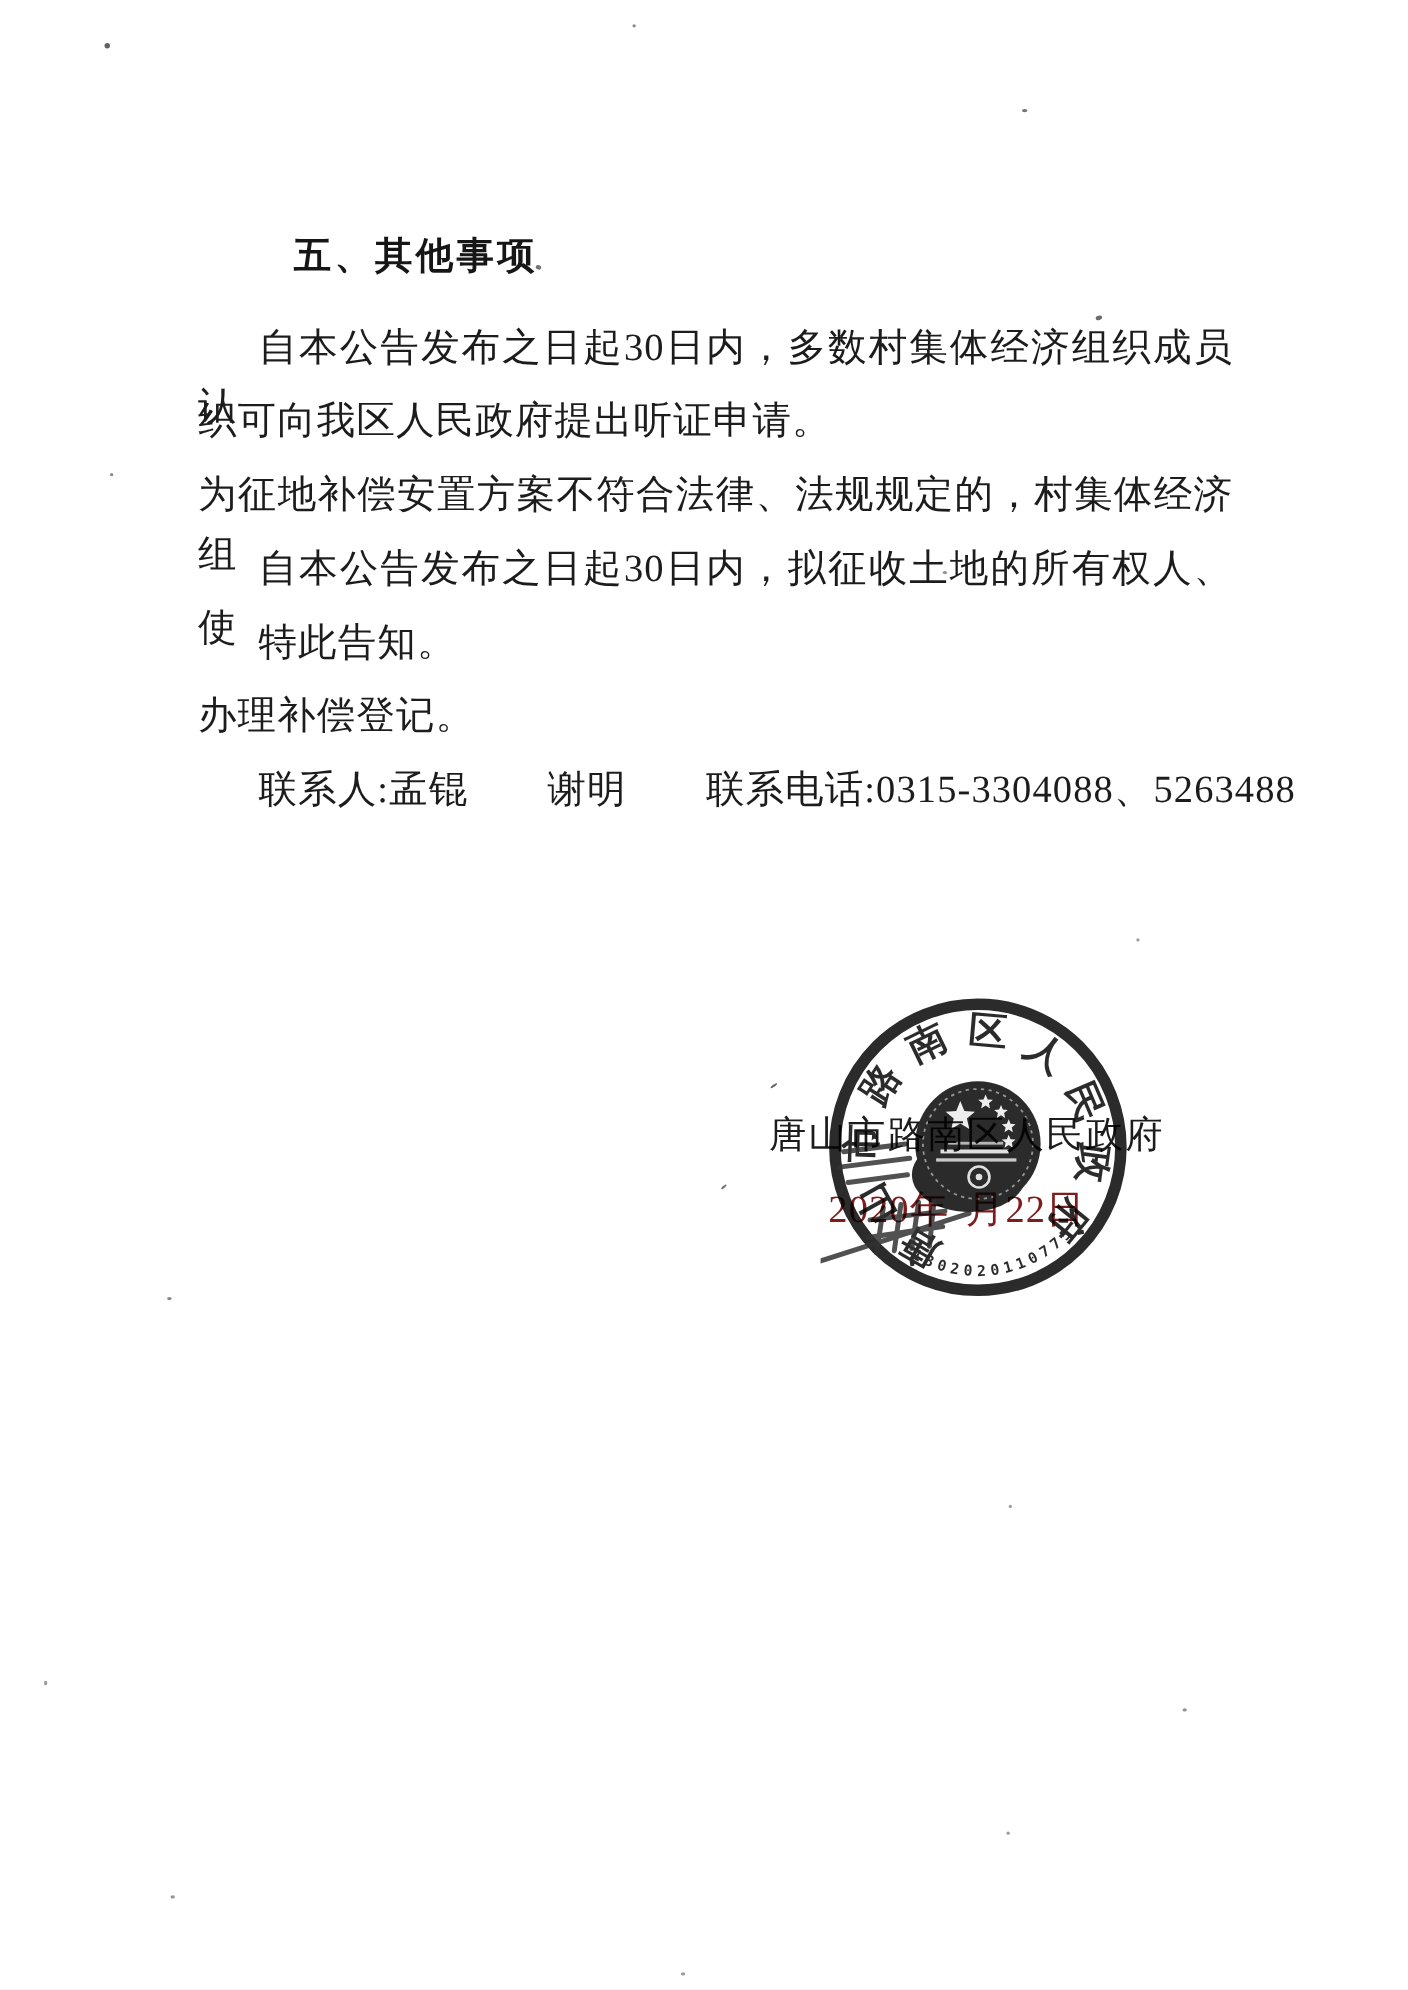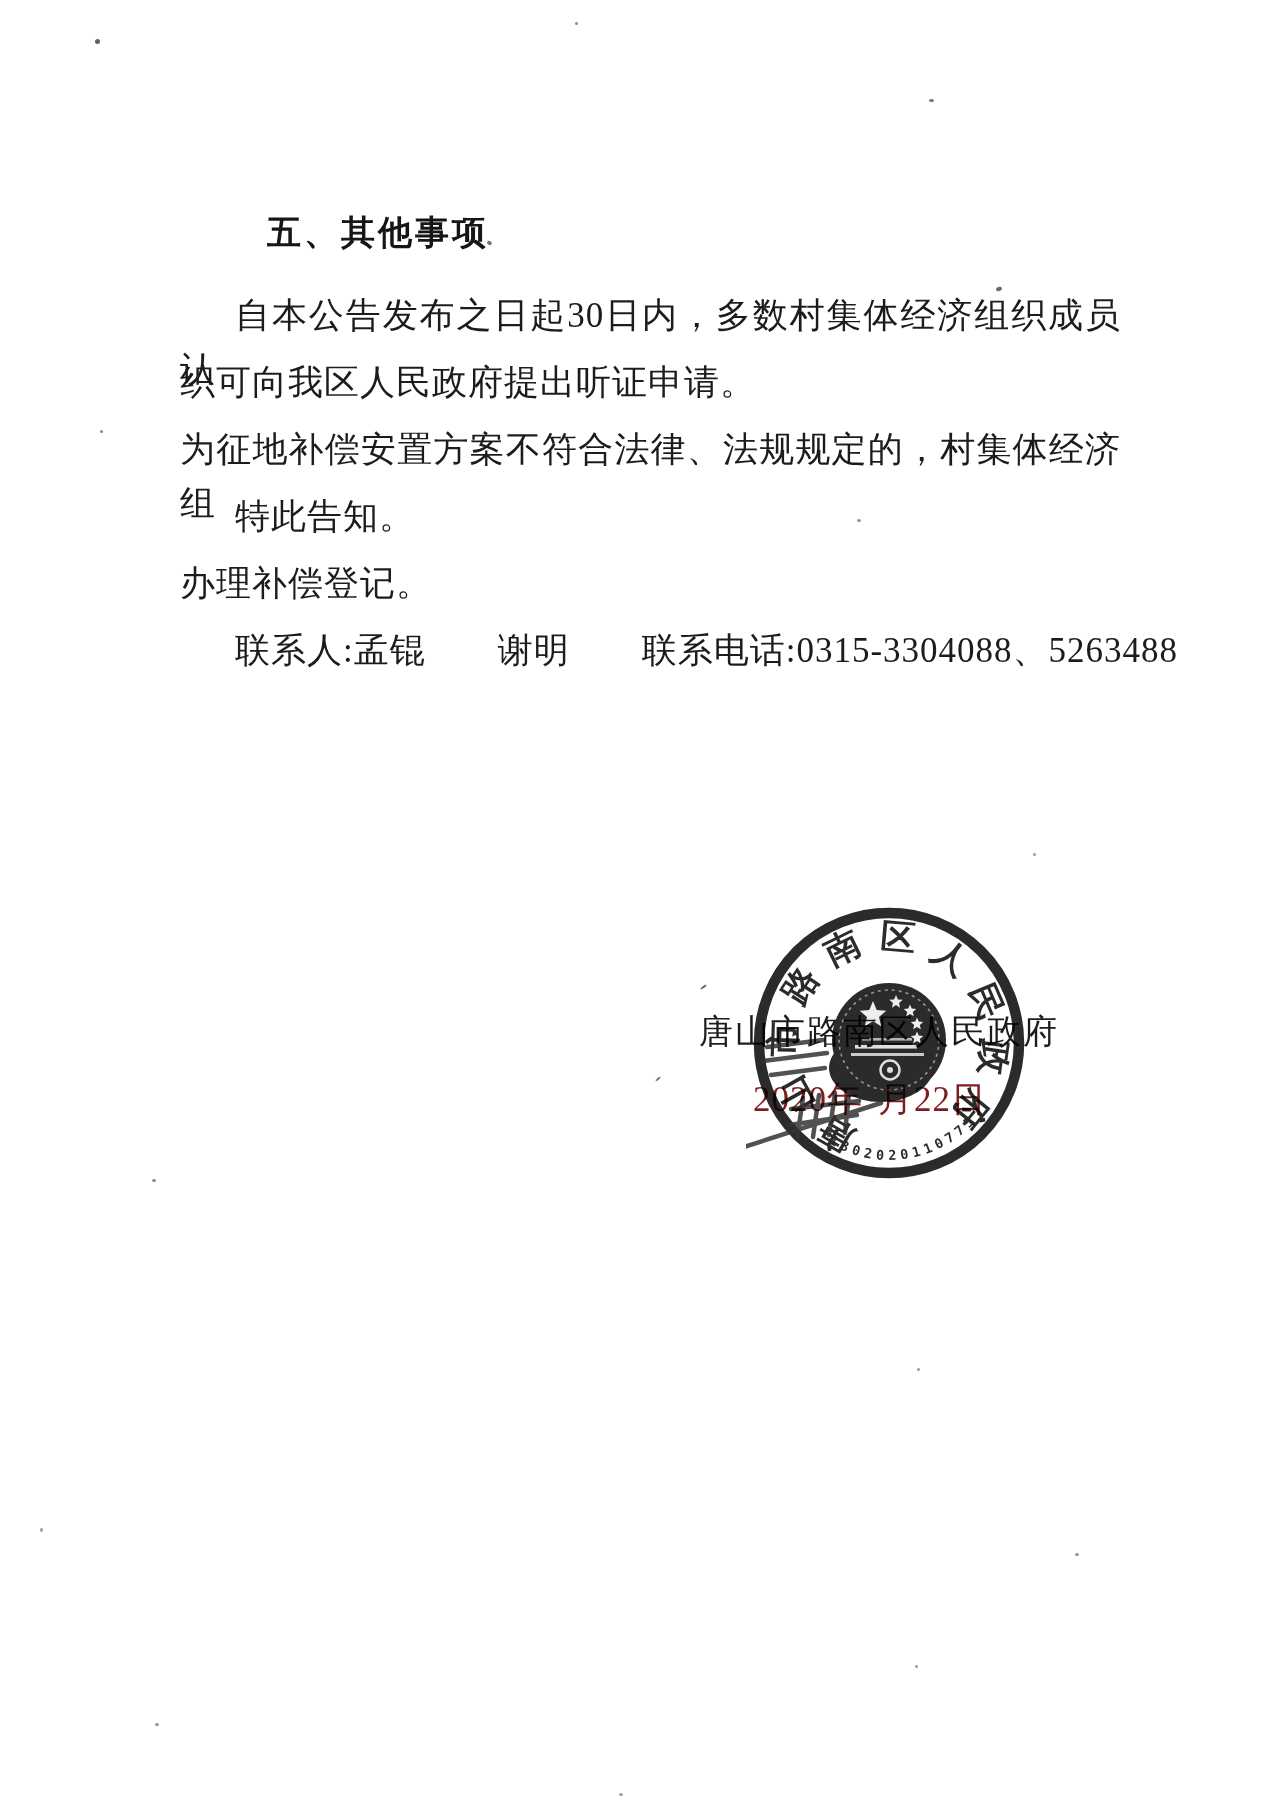--- a/index.html
+++ b/index.html
@@ -58,20 +58,21 @@
 <body>
 
 <div class="page">
 
   <div class="heading">五、其他事项</div>
 
   <div class="body-lines">
       <div class="bline ind just">自本公告发布之日起30日内，多数村集体经济组织成员认</div>
       <div class="bline">织可向我区人民政府提出听证申请。</div>
       <div class="bline just">为征地补偿安置方案不符合法律、法规规定的，村集体经济组</div>
+      <div class="bline ind just">自本公告发布之日起30日内，拟征收土地的所有权人、使</div>
       <div class="bline ind">特此告知。</div>
       <div class="bline">办理补偿登记。</div>
       <div class="bline ind">联系人:孟锟　　谢明　　联系电话:0315-3304088、5263488</div>
     </div>
 
   <div class="signature">
     <div class="issuer">唐山市路南区人民政府</div>
     <div class="date-row">
       <span>2020年</span>
       <span>月22日</span>

